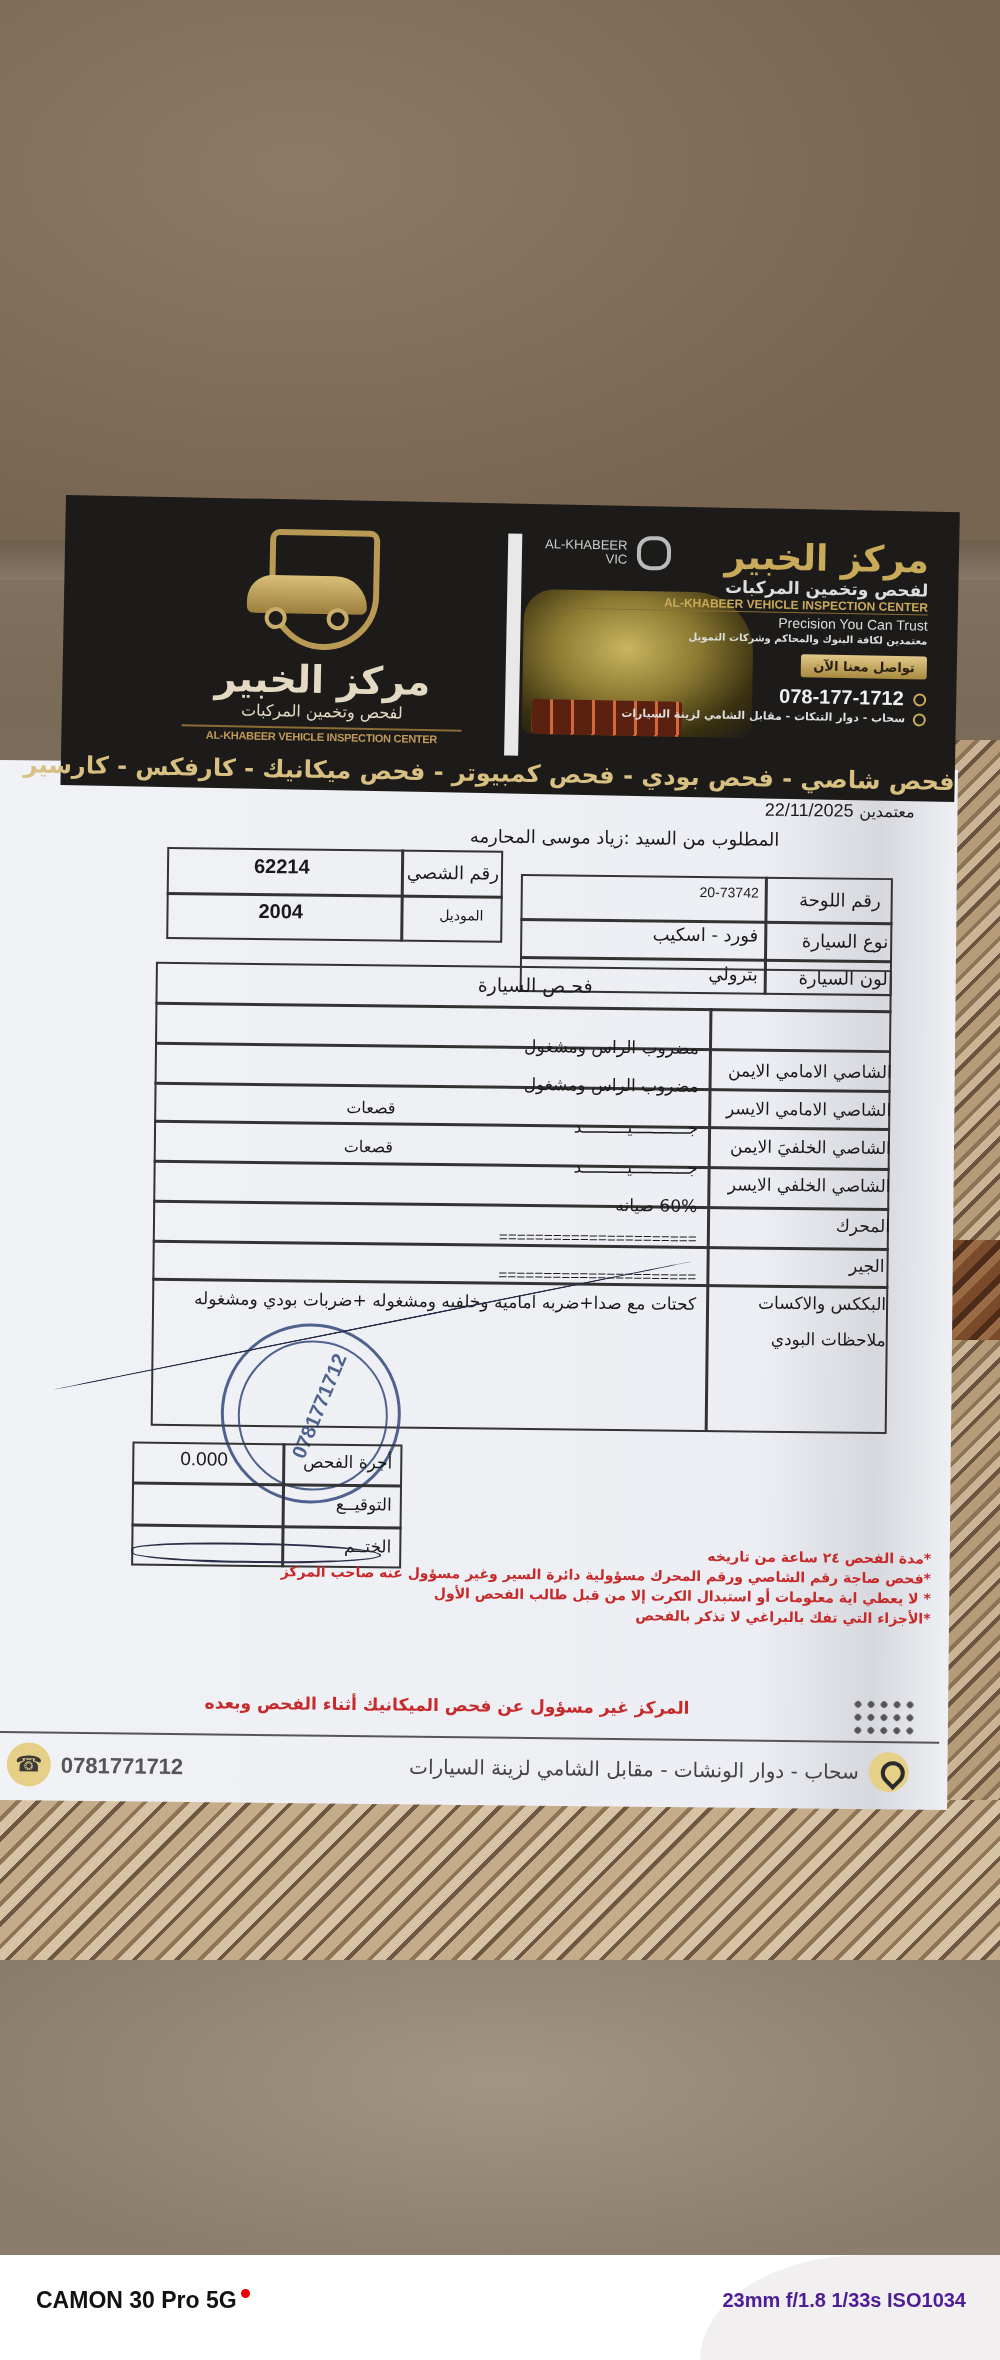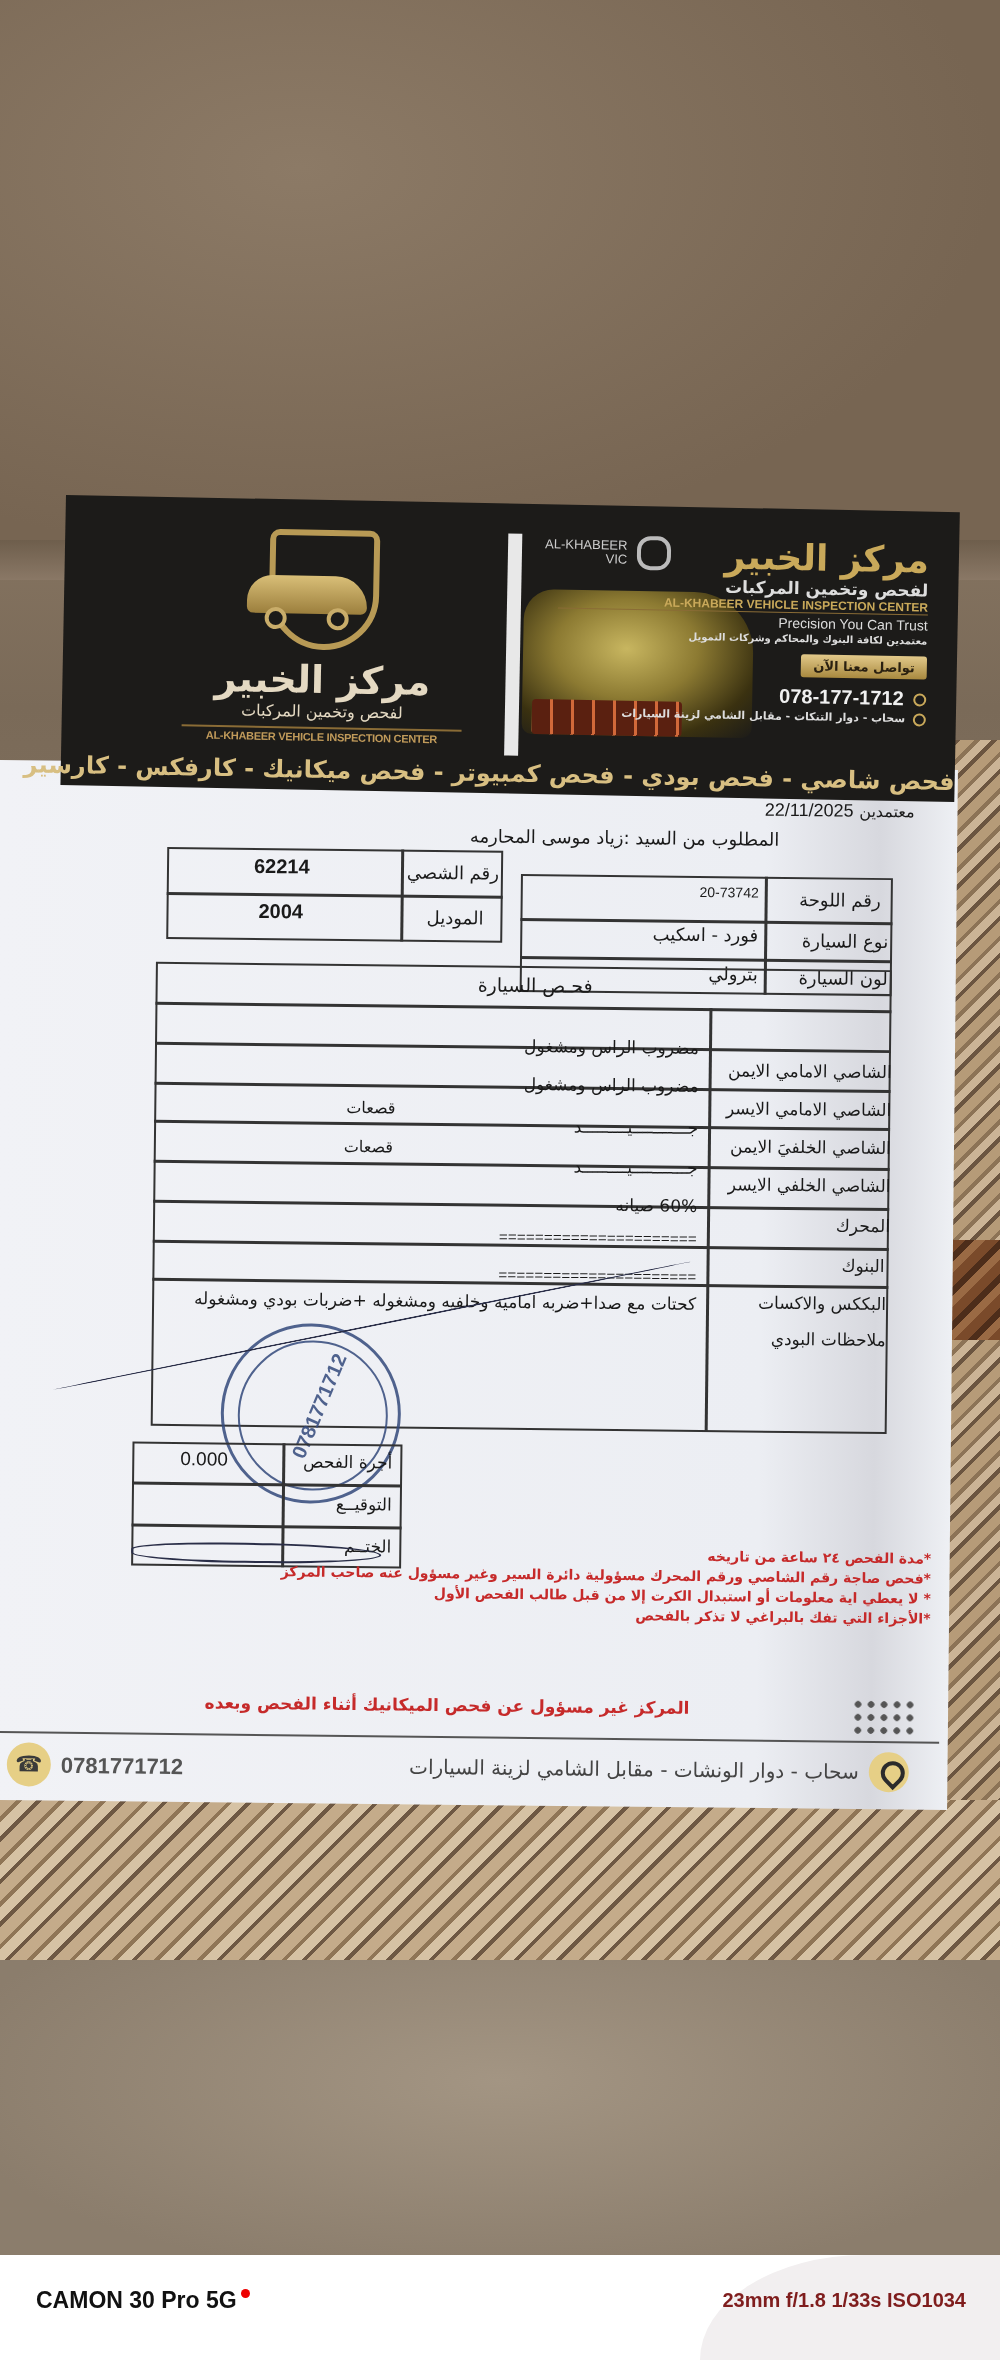--- a/index.html
+++ b/index.html
@@ -94,21 +94,21 @@
   .footer-line { position:absolute; left:10px; top:1731px; width:940px; height:2px; background:#555; }
   .pin-circle { position:absolute; left:880px; top:1742px; width:40px; height:40px; border-radius:50%; background:#e6cf86; }
   .pin-circle::after { content:""; position:absolute; left:12px; top:9px; width:16px; height:16px; border:4px solid #2b2b2b; border-radius:50% 50% 50% 0; transform:rotate(-45deg); }
   .phone-circle { position:absolute; left:18px; top:1742px; width:44px; height:44px; border-radius:50%; background:#e6cf86; text-align:center; line-height:44px; font-size:22px; color:#3a3a3a; }
 
   
   .cam-bar { position:absolute; left:0; top:2255px; width:1000px; height:105px; background:#ffffff; }
   .cam-bar .swoosh { position:absolute; left:700px; top:0; width:300px; height:105px; background:#f2eff0; border-top-left-radius: 220px 140px; }
   .cam-model { position:absolute; left:36px; top:32px; font-family:"Liberation Sans", sans-serif; font-weight:bold; font-size:23px; color:#111; }
   .cam-dot { display:inline-block; width:9px; height:9px; border-radius:50%; background:#e00; vertical-align:top; margin-left:4px; margin-top:2px; }
-  .cam-spec { position:absolute; right:34px; top:34px; font-family:"Liberation Sans", sans-serif; font-size:20px; font-weight:bold; color:#7f1d1d; }
+  .cam-spec { position:absolute; right:34px; top:34px; font-family:"Liberation Sans", sans-serif; font-size:20px; font-weight:bold; color:#4c1d95; }
 </style>
 </head>
 <body>
 
 <div class="bg-top"></div>
 <div class="bg-seam"></div>
 <div class="carpet-left"></div>
 <div class="carpet"></div>
 <div class="carpet-stripe"></div>
 <div class="carpet-bottom"></div>
@@ -163,21 +163,21 @@
 
   <div class="t" style="right:220px; top:820px; font-size:18px;">
     <span>المطلوب من السيد :</span><span>زياد موسى المحارمه</span>
   </div>
 
   <div class="box" style="left:168px; top:845px; width:336px; height:92px;"></div>
   <div class="vline" style="left:402px; top:845px; height:92px;"></div>
   <div class="hline" style="left:168px; top:890px; width:336px;"></div>
   <div class="t" style="right:500px; top:857px; font-size:18px;">رقم الشصي</div>
   <div class="t" style="left:255px; top:852px; font-size:20px; font-weight:bold; font-family:'Liberation Sans',sans-serif;">62214</div>
-  <div class="t" style="right:515px; top:902px; font-size:18px;">الموديل</div>
+  <div class="t" style="right:515px; top:902px; font-size:14px;">الموديل</div>
   <div class="t" style="left:260px; top:897px; font-size:20px; font-weight:bold; font-family:'Liberation Sans',sans-serif;">2004</div>
 
   <div class="box" style="left:522px; top:868px; width:372px; height:118px;"></div>
   <div class="vline" style="left:766px; top:868px; height:118px;"></div>
   <div class="hline" style="left:522px; top:912px; width:372px;"></div>
   <div class="hline" style="left:522px; top:950px; width:372px;"></div>
   <div class="t" style="right:118px; top:880px; font-size:18px;">رقم اللوحة</div>
   <div class="t" style="right:240px; top:876px; font-size:14px; font-family:'Liberation Sans',sans-serif;">20-73742</div>
   <div class="t" style="right:110px; top:921px; font-size:18px;">نوع السيارة</div>
   <div class="t" style="right:240px; top:916px; font-size:18px;">فورد - اسكيب</div>
@@ -206,21 +206,21 @@
   <div class="t" style="right:298px; top:1110px; font-size:17px;">جـــــــــــيـــــــــد</div>
   <div class="t" style="left:350px; top:1094px; font-size:16px;">قصعات</div>
 
   <div class="t" style="right:105px; top:1166px; font-size:17px;">الشاصي الخلفي الايسر</div>
   <div class="t" style="right:298px; top:1150px; font-size:17px;">جـــــــــــيـــــــــد</div>
   <div class="t" style="left:348px; top:1133px; font-size:16px;">قصعات</div>
 
   <div class="t" style="right:105px; top:1206px; font-size:17px;">المحرك</div>
   <div class="t" style="right:298px; top:1188px; font-size:17px;">60% صيانه</div>
 
-  <div class="t" style="right:110px; top:1246px; font-size:17px;">البنوك</div>
+  <div class="t" style="right:110px; top:1246px; font-size:17px;">الجير</div>
   <div class="t" style="right:298px; top:1224px; font-size:15px; font-family:'Liberation Mono',monospace;">======================</div>
 
   <div class="t" style="right:108px; top:1284px; font-size:17px;">البككس والاكسات</div>
   <div class="t" style="right:298px; top:1262px; font-size:15px; font-family:'Liberation Mono',monospace;">======================</div>
 
   <div class="t" style="right:108px; top:1320px; font-size:17px;">ملاحظات البودي</div>
   <div class="t" style="right:298px; top:1286px; font-size:17px;">كحتات مع صدا+ضربه اماميه وخلفيه ومشغوله +ضربات بودي ومشغوله</div>
 
   <div class="stamp">
     <div class="stamp-text">0781771712</div>

